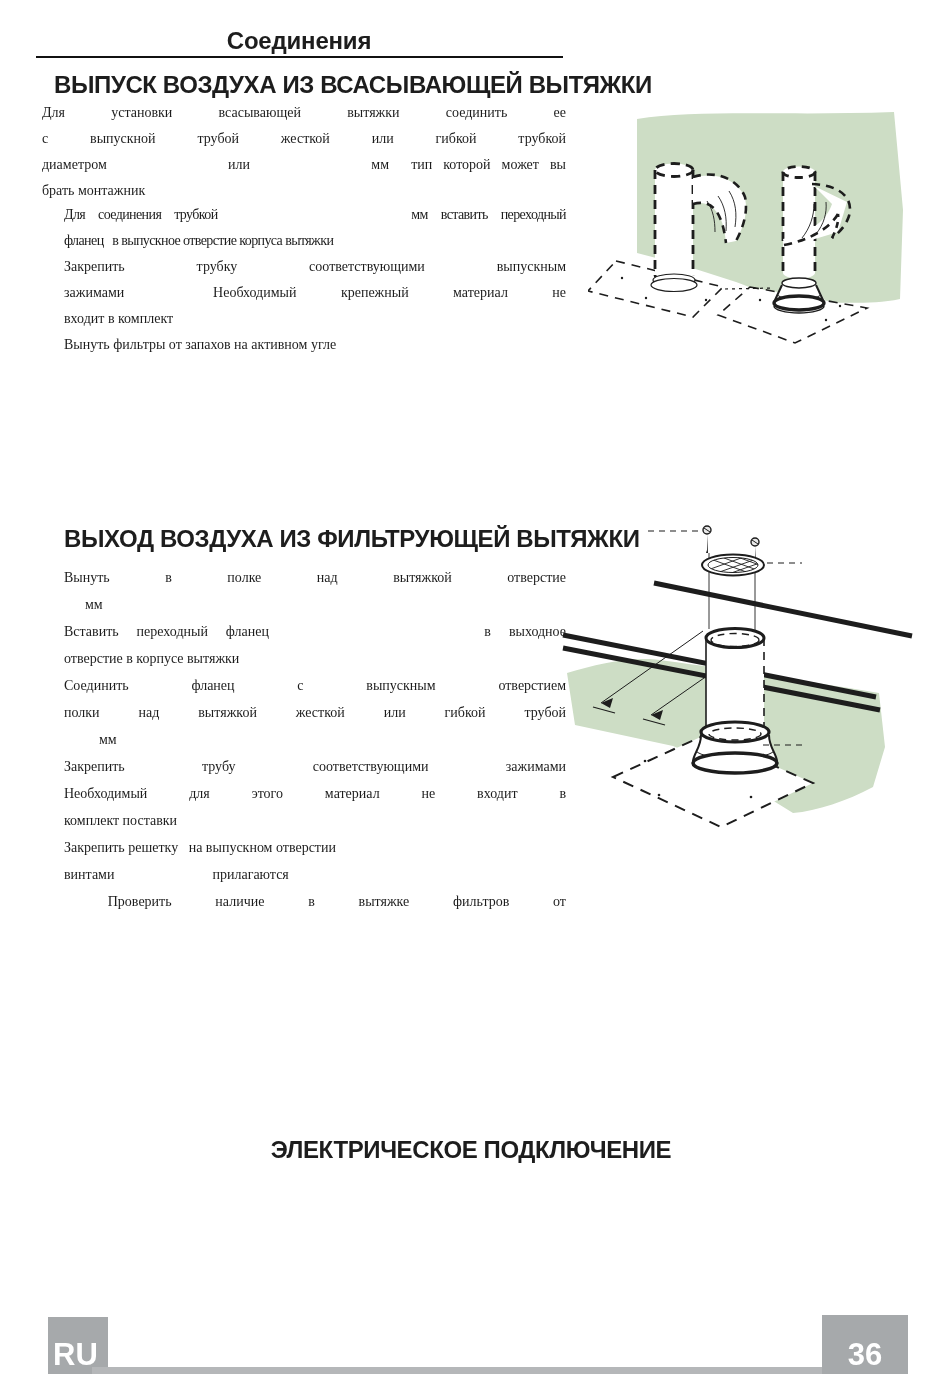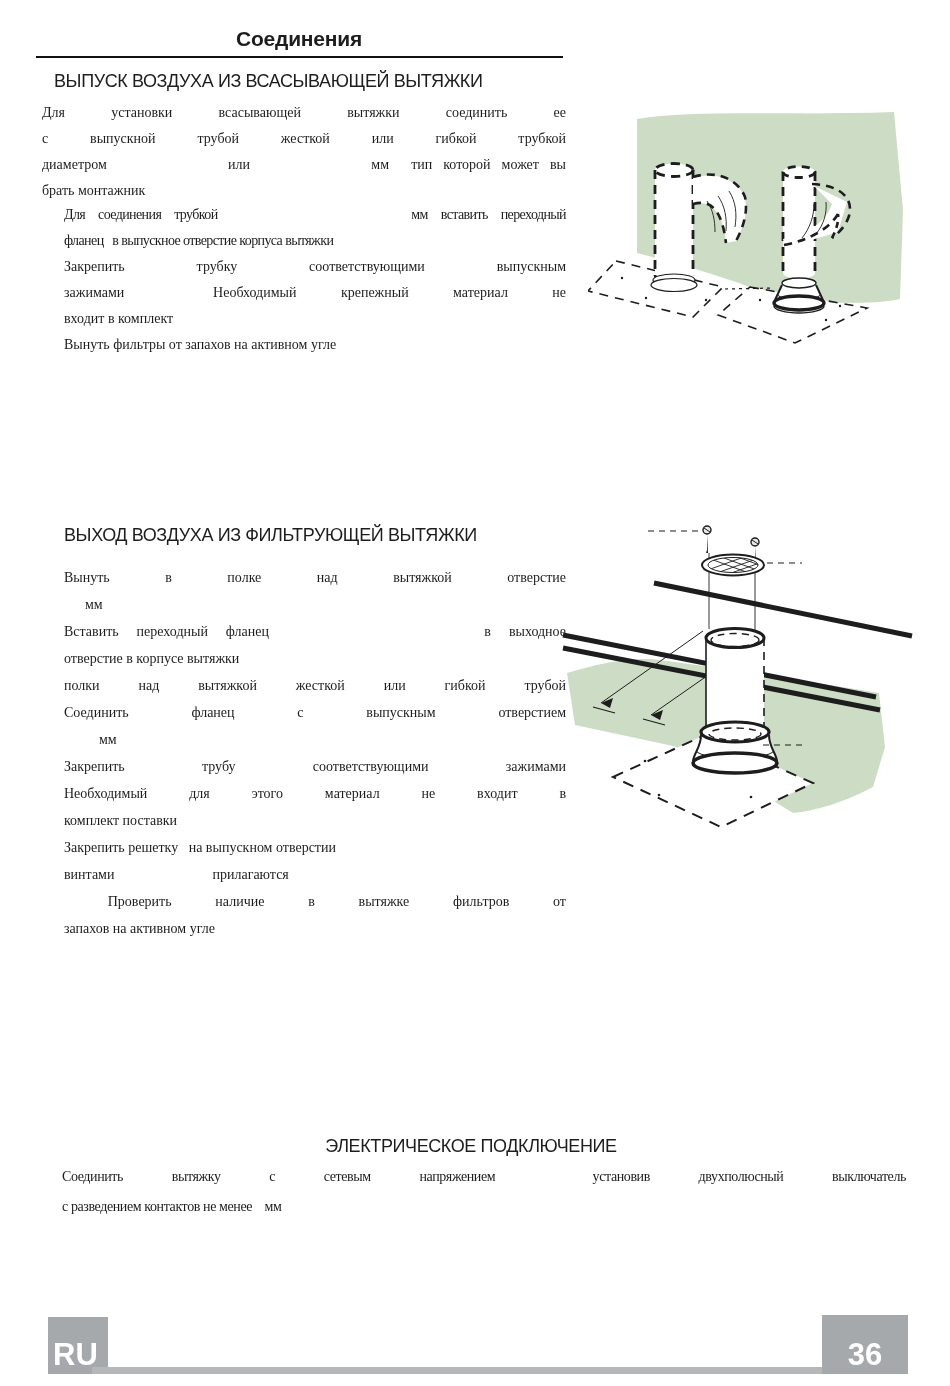--- a/index.html
+++ b/index.html
@@ -1,23 +1,23 @@
 <!DOCTYPE html>
 <html><head>
 <meta charset="utf-8">
 <style>
   html,body{margin:0;padding:0;background:#e8e8e8;}
   .page{position:relative;width:950px;height:1386px;background:#ffffff;overflow:hidden;
         color:#1d1d1d;font-family:"Liberation Serif",serif;}
   
   .doc-title{position:absolute;left:36px;top:27px;width:526px;text-align:center;
-             font-family:"Liberation Sans",sans-serif;font-weight:bold;font-size:21px;letter-spacing:-0.2px;}
+             font-family:"Liberation Sans",sans-serif;font-weight:bold;font-size:24px;letter-spacing:-0.2px;}
   .rule{position:absolute;left:36px;top:56px;width:527px;height:2px;background:#111;}
-  .sec-h{position:absolute;font-family:"Liberation Sans",sans-serif;font-weight:normal;
-         font-size:18px;letter-spacing:-0.4px;white-space:nowrap;}
+  .sec-h{position:absolute;font-family:"Liberation Sans",sans-serif;font-weight:bold;
+         font-size:24px;letter-spacing:-0.4px;white-space:nowrap;}
   .h1{left:54px;top:71px;}
   .h2{left:64px;top:525px;}
   .h3{left:36px;top:1136px;width:870px;text-align:center;}
   
   .tb{position:absolute;font-size:14px;}
   .tb .ln{white-space:nowrap;}
   .s1p{left:42px;top:100px;width:524px;}
   .s1p .ln{height:26px;line-height:26px;}
   .s1i{left:64px;top:202px;width:502px;}
   .s1i .ln{height:26px;line-height:26px;}
@@ -126,30 +126,29 @@
       <path d="M186,214 A25,7 0 0 0 236,214" stroke="#1d1d1d" stroke-width="1.4" fill="none"></path>
     </g>
   </svg>
 
   <div class="sec-h h2">ВЫХОД ВОЗДУХА ИЗ ФИЛЬТРУЮЩЕЙ ВЫТЯЖКИ</div>
   <div class="tb s2i">
     <div class="ln j">Вынуть в полке над вытяжкой отверстие</div>
     <div class="ln">&nbsp;&nbsp;&nbsp;&nbsp;&nbsp;&nbsp;мм</div>
     <div class="ln j">Вставить переходный фланец&nbsp;&nbsp;&nbsp;&nbsp;&nbsp;&nbsp;&nbsp;&nbsp;&nbsp;&nbsp;&nbsp;&nbsp;в выходное</div>
     <div class="ln">отверстие в корпусе вытяжки</div>
+    <div class="ln j">Соединить фланец с выпускным отверстием</div>
     <div class="ln j">полки над вытяжкой жесткой или гибкой трубой</div>
-    <div class="ln j">Соединить фланец с выпускным отверстием</div>
     <div class="ln">&nbsp;&nbsp;&nbsp;&nbsp;&nbsp;&nbsp;&nbsp;&nbsp;&nbsp;&nbsp;мм</div>
     <div class="ln j">Закрепить трубу соответствующими зажимами</div>
     <div class="ln j">Необходимый для этого материал не входит в</div>
     <div class="ln">комплект поставки</div>
     <div class="ln">Закрепить решетку&nbsp;&nbsp;&nbsp;на выпускном отверстии</div>
     <div class="ln">винтами&nbsp;&nbsp;&nbsp;&nbsp;&nbsp;&nbsp;&nbsp;&nbsp;&nbsp;&nbsp;&nbsp;&nbsp;&nbsp;&nbsp;&nbsp;&nbsp;&nbsp;&nbsp;&nbsp;&nbsp;&nbsp;&nbsp;&nbsp;&nbsp;&nbsp;&nbsp;&nbsp;&nbsp;прилагаются</div>
     <div class="ln j">&nbsp;Проверить наличие в вытяжке фильтров от</div>
-    <div class="ln">запахов на активном угле</div>
   </div>
 
   <svg id="fig2" class="fig" width="390" height="350" viewBox="0 0 390 350">
     <path fill="#cdddc5" d="M12,178 C45,168 80,160 112,166 C180,175 262,188 324,198 L330,252 L318,292 C292,306 262,316 238,318 C200,294 158,268 118,251 L20,230 Z"></path>
 
     <path d="M99,88 L357,141" stroke="#1d1d1d" stroke-width="5" fill="none"></path>
     <path d="M8,140 L321,202" stroke="#1d1d1d" stroke-width="5" fill="none"></path>
     <path d="M8,153 L325,215" stroke="#1d1d1d" stroke-width="5" fill="none"></path>
 
     <g stroke="#1d1d1d" fill="none">
@@ -212,24 +211,20 @@
       <ellipse cx="180" cy="239" rx="26" ry="6" fill="none" stroke="#1d1d1d" stroke-width="1.4" stroke-dasharray="7 5"></ellipse>
       <path d="M146,240 C146,252 139,258 138,266" stroke="#1d1d1d" stroke-width="2" fill="none"></path>
       <path d="M214,240 C214,252 221,258 222,266" stroke="#1d1d1d" stroke-width="2" fill="none"></path>
       <path d="M141,256 A40,10 0 0 0 219,256" stroke="#1d1d1d" stroke-width="1" fill="none"></path>
       <ellipse cx="180" cy="268" rx="42" ry="10" fill="#ffffff" stroke="#1d1d1d" stroke-width="3.6"></ellipse>
       <path d="M208,250 L248,250" stroke="#1d1d1d" stroke-width="1.2" stroke-dasharray="6 5" fill="none"></path>
     </g>
   </svg>
 
   <div class="sec-h h3">ЭЛЕКТРИЧЕСКОЕ ПОДКЛЮЧЕНИЕ</div>
-  <div class="tb s3p">
-    <div class="ln j">Соединить вытяжку с сетевым напряжением&nbsp; установив двухполюсный выключатель</div>
-    <div class="ln">с разведением контактов не менее&nbsp;&nbsp;&nbsp;&nbsp;мм</div>
-  </div>
 
   <div class="ru-badge">
     <span>RU</span>
   </div>
   <div class="footer-bar"></div>
   <div class="page-badge">
     <span>36</span>
   </div>
 
 </div>

